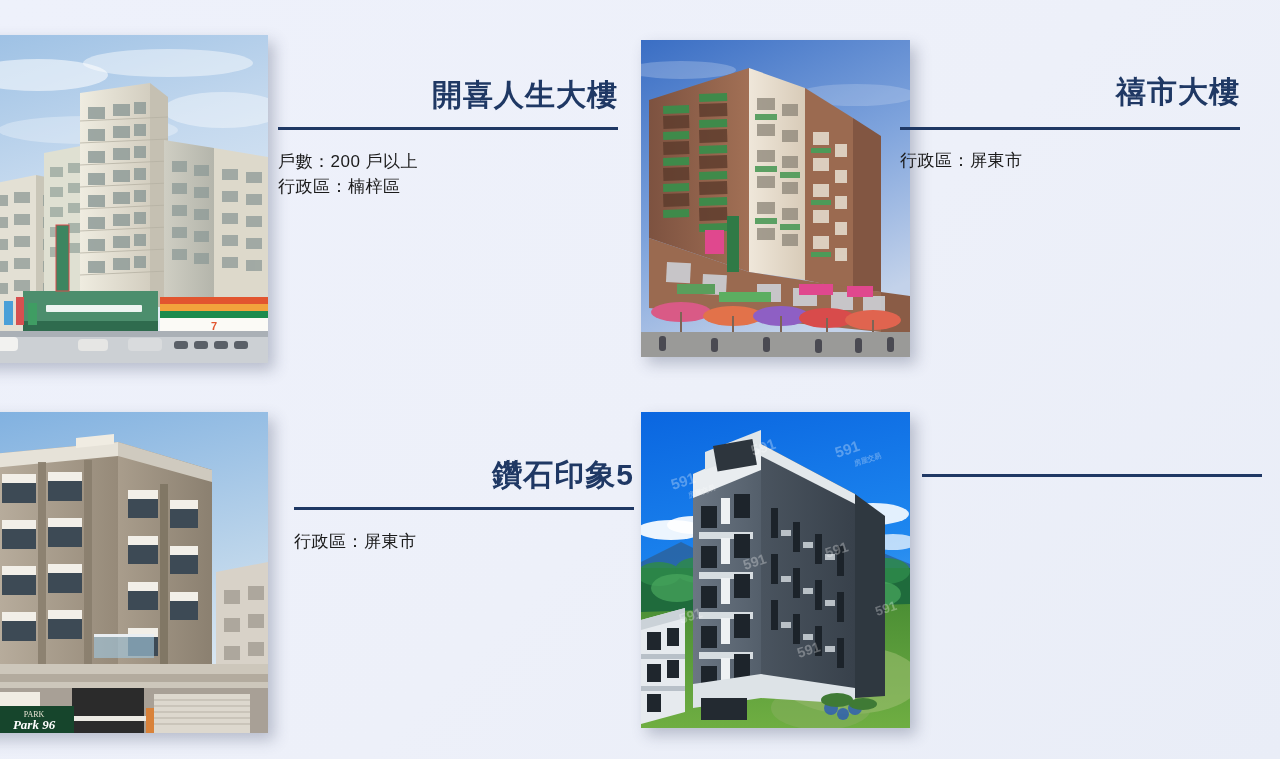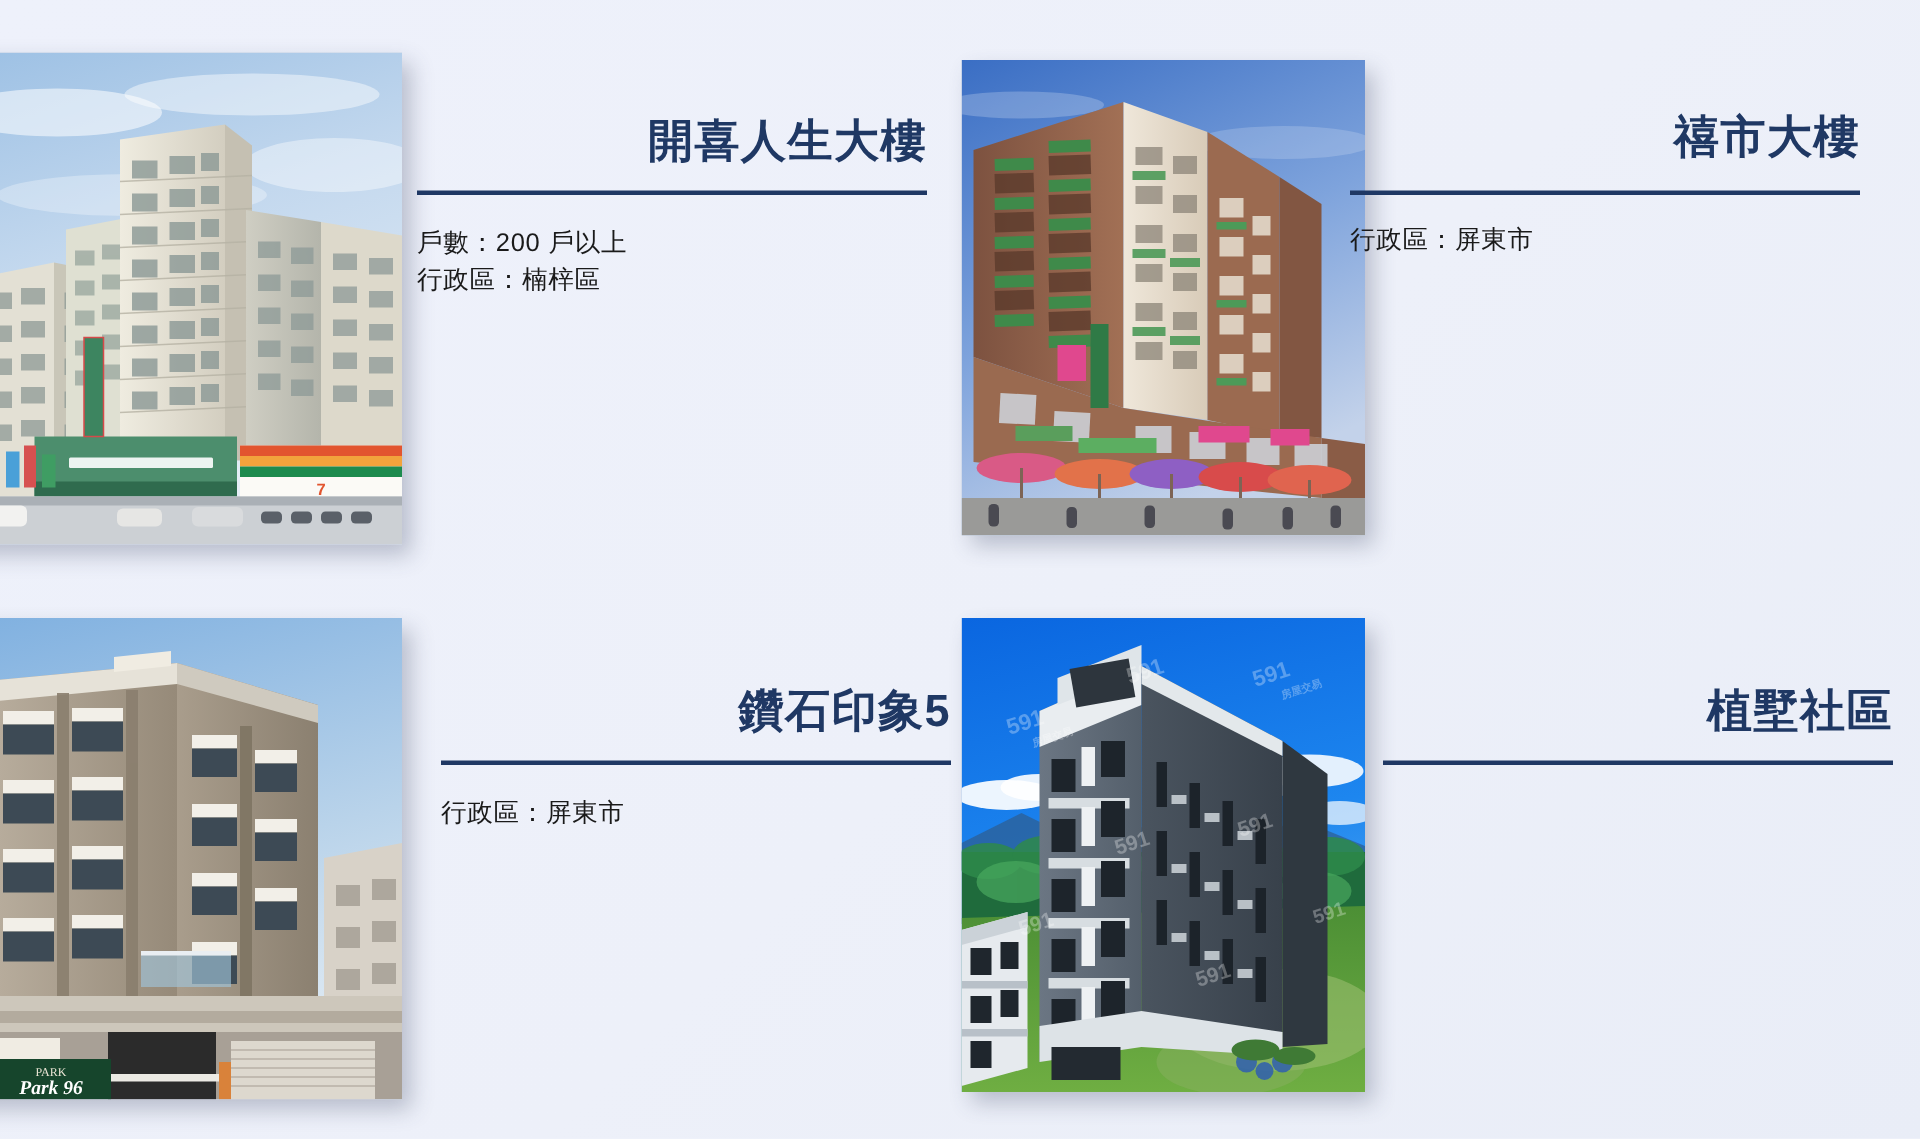--- a/index.html
+++ b/index.html
@@ -686,18 +686,17 @@
           <text x="104" y="158" font-size="14" transform="rotate(-18 104 158)">591</text>
           <text x="186" y="146" font-size="14" transform="rotate(-18 186 146)">591</text>
           <text x="40" y="212" font-size="14" transform="rotate(-18 40 212)">591</text>
           <text x="158" y="246" font-size="14" transform="rotate(-18 158 246)">591</text>
           <text x="236" y="204" font-size="13" transform="rotate(-18 236 204)">591</text>
         </g>
       </svg>
     </div>
 
     <div class="card-text">
-      <div class="card-title">植墅社區</div>
       <div class="card-rule"></div>
     </div>
   </div>
 
 </div>
 
 </body></html>

